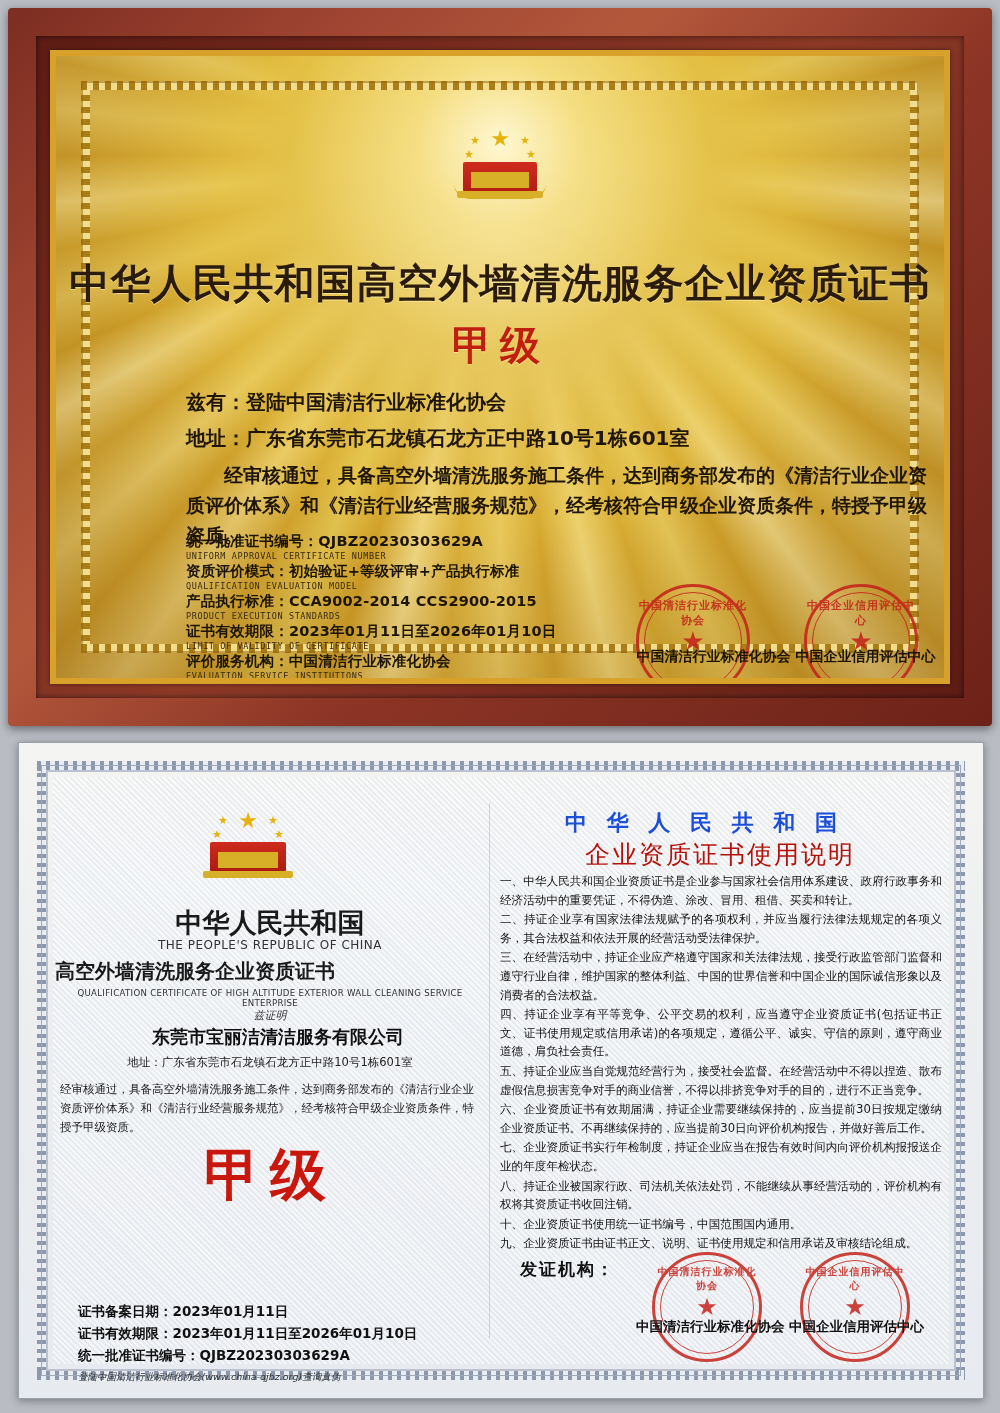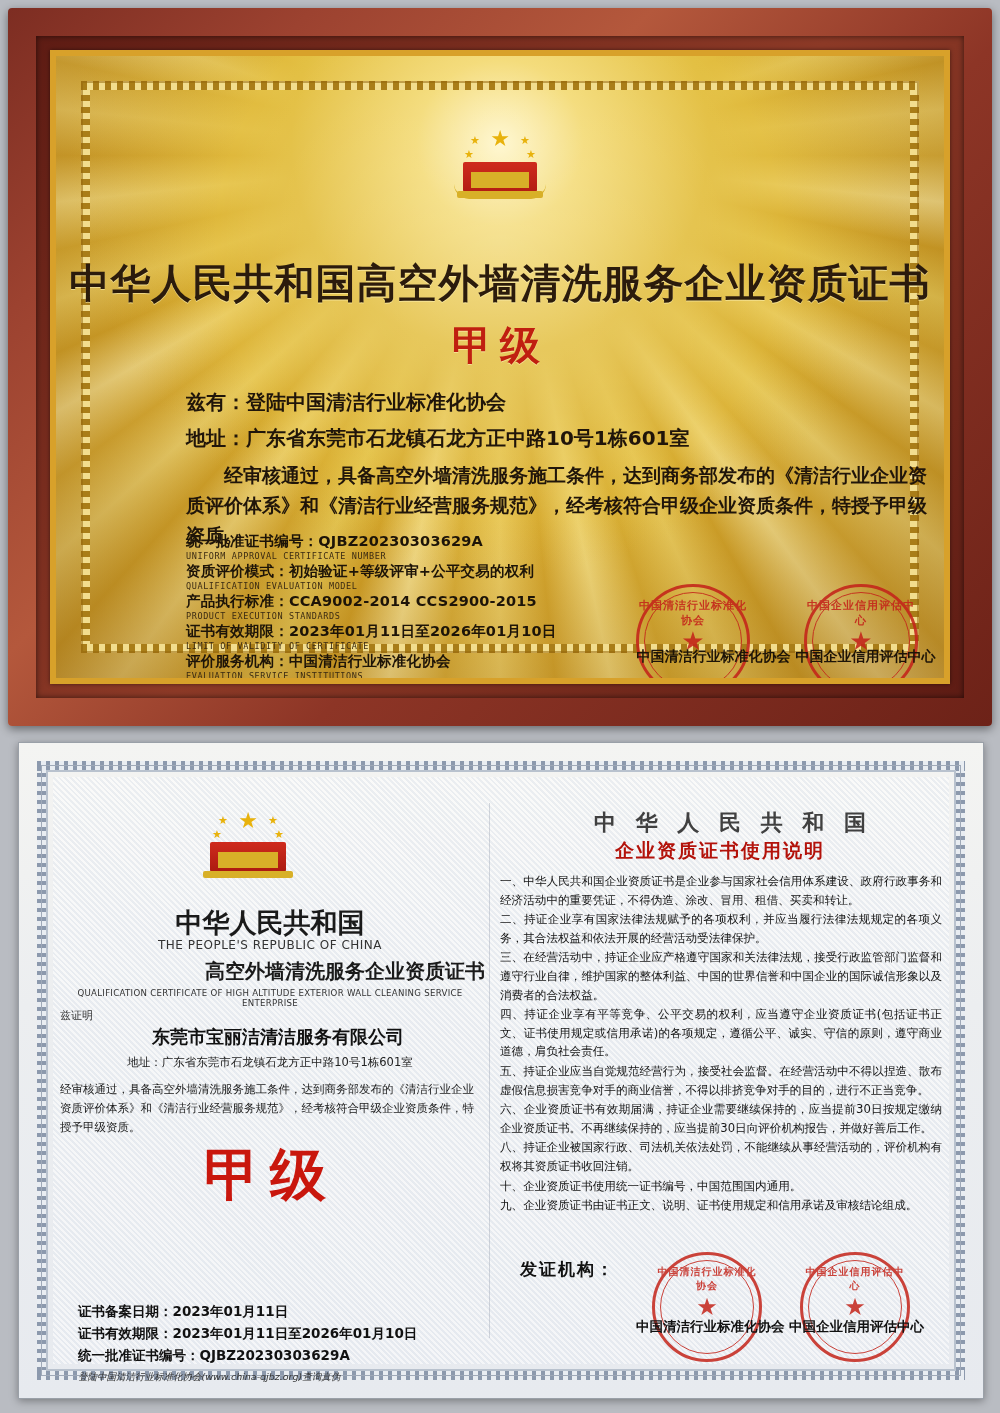--- a/index.html
+++ b/index.html
@@ -106,35 +106,35 @@
   .b-emblem .gate{position:absolute;left:50%;top:42px;transform:translateX(-50%);width:76px;height:30px;
     background:linear-gradient(#cf2b1d,#ab1a10);border-radius:2px;}
   .b-emblem .gate:before{content:"";position:absolute;left:8px;top:10px;width:60px;height:16px;background:#d8b028;}
   .b-emblem .gate:after{content:"";position:absolute;left:-7px;bottom:-6px;width:90px;height:7px;background:#d8b028;border-radius:2px;}
   .b-emblem .star-big{position:absolute;left:50%;top:8px;transform:translateX(-50%);color:#e8b20c;font-size:22px;}
   .b-emblem .sm{position:absolute;color:#e8b20c;font-size:11px;}
 
   .b-cn1{position:absolute;left:60px;top:905px;width:420px;text-align:center;font-size:27px;font-weight:bold;
     color:#1a1a1a;font-family:"DejaVu Serif","Liberation Serif",serif;}
   .b-en1{position:absolute;left:60px;top:938px;width:420px;text-align:center;font-size:12px;letter-spacing:.5px;color:#333;}
-  .b-cn2{position:absolute;left:55px;top:958px;width:430px;text-align:right;font-size:20px;font-weight:bold;color:#1a1a1a;
+  .b-cn2{position:absolute;left:55px;top:958px;width:430px;text-align:left;font-size:20px;font-weight:bold;color:#1a1a1a;
     font-family:"DejaVu Serif","Liberation Serif",serif;}
   .b-en2{position:absolute;left:50px;top:988px;width:440px;text-align:center;font-size:8.6px;letter-spacing:.3px;color:#333;}
-  .b-zs{position:absolute;left:60px;top:1008px;width:420px;font-size:11px;color:#333;}
+  .b-zs{position:absolute;left:60px;top:1008px;width:420px;text-align:center;font-size:11px;color:#333;font-style:italic;}
   .b-co{position:absolute;left:58px;top:1025px;width:440px;text-align:center;font-size:18px;font-weight:bold;color:#111;}
   .b-addr{position:absolute;left:50px;top:1055px;width:440px;text-align:center;font-size:11.5px;color:#222;}
   .b-body{position:absolute;left:60px;top:1080px;width:420px;font-size:11.5px;line-height:19px;color:#1b1b1b;text-indent:0;}
   .b-grade{position:absolute;left:60px;top:1138px;width:420px;text-align:center;font-size:56px;font-weight:bold;color:#c9170d;
     font-family:"DejaVu Serif","Liberation Serif",serif;letter-spacing:10px;}
   .b-meta{position:absolute;left:78px;top:1300px;width:400px;color:#111;font-size:13.5px;line-height:22px;font-weight:bold;}
   .b-meta .small{font-size:9.5px;font-weight:normal;color:#333;font-style:italic;}
 
-  .r-title1{position:absolute;left:513px;top:808px;width:440px;text-align:center;font-size:22px;font-weight:bold;color:#404040;
+  .r-title1{position:absolute;left:484px;top:808px;width:440px;text-align:center;font-size:22px;font-weight:bold;color:#1d4ed8;
     font-family:"DejaVu Serif","Liberation Serif",serif;letter-spacing:6px;}
-  .r-title2{position:absolute;left:500px;top:838px;width:440px;text-align:center;font-size:19px;font-weight:bold;color:#b3120a;
+  .r-title2{position:absolute;left:500px;top:838px;width:440px;text-align:center;font-size:25px;font-weight:normal;color:#b3120a;
     font-family:"DejaVu Serif","Liberation Serif",serif;letter-spacing:2px;}
   .r-list{position:absolute;left:500px;top:872px;width:442px;color:#141414;font-size:11.6px;line-height:18.6px;}
   .r-list p{margin:0 0 1px 0;text-align:justify;}
   .r-issuer{position:absolute;left:520px;top:1258px;font-size:17px;font-weight:bold;color:#111;letter-spacing:2px;}
   .b-seal{position:absolute;width:104px;height:104px;border:3px solid #c4241a;border-radius:50%;opacity:.85;}
   .b-seal .ring{position:absolute;inset:5px;border:1px solid #c4241a;border-radius:50%;}
   .b-seal .st{position:absolute;left:50%;top:50%;transform:translate(-50%,-50%);font-size:24px;color:#c4241a;}
   .b-seal .arc{position:absolute;left:0;right:0;top:10px;text-align:center;font-size:10px;font-weight:bold;color:#c4241a;letter-spacing:1px;}
   .b-seal1{left:652px;top:1252px;}
   .b-seal2{left:800px;top:1252px;}
@@ -168,21 +168,21 @@
       <div class="t-line t-co">兹有：登陆中国清洁行业标准化协会</div>
       <div class="t-line t-addr">地址：广东省东莞市石龙镇石龙方正中路10号1栋601室</div>
       <div class="t-body">经审核通过，具备高空外墙清洗服务施工条件，达到商务部发布的《清洁行业企业资质评价体系》和《清洁行业经营服务规范》，经考核符合甲级企业资质条件，特授予甲级资质。</div>
 
       <div class="meta">
         <div class="row">
             <div class="cn">统一批准证书编号：QJBZ20230303629A</div>
             <div class="en">UNIFORM APPROVAL CERTIFICATE NUMBER</div>
           </div>
         <div class="row">
-            <div class="cn">资质评价模式：初始验证+等级评审+公平交易的权利</div>
+            <div class="cn">资质评价模式：初始验证+等级评审+产品执行标准</div>
             <div class="en">QUALIFICATION EVALUATION MODEL</div>
           </div>
         <div class="row">
             <div class="cn">产品执行标准：CCA9002-2014 CCS2900-2015</div>
             <div class="en">PRODUCT EXECUTION STANDARDS</div>
           </div>
         <div class="row">
             <div class="cn">证书有效期限：2023年01月11日至2026年01月10日</div>
             <div class="en">LIMIT OF VALIDITY OF CERTIFICATE</div>
           </div>
@@ -243,20 +243,21 @@
 
   <div class="r-title1">中 华 人 民 共 和 国</div>
   <div class="r-title2">企业资质证书使用说明</div>
   <div class="r-list">
     <p>一、中华人民共和国企业资质证书是企业参与国家社会信用体系建设、政府行政事务和经济活动中的重要凭证，不得伪造、涂改、冒用、租借、买卖和转让。</p>
     <p>二、持证企业享有国家法律法规赋予的各项权利，并应当履行法律法规规定的各项义务，其合法权益和依法开展的经营活动受法律保护。</p>
     <p>三、在经营活动中，持证企业应产格遵守国家和关法律法规，接受行政监管部门监督和遵守行业自律，维护国家的整体利益、中国的世界信誉和中国企业的国际诚信形象以及消费者的合法权益。</p>
     <p>四、持证企业享有平等竞争、公平交易的权利，应当遵守企业资质证书(包括证书正文、证书使用规定或信用承诺)的各项规定，遵循公平、诚实、守信的原则，遵守商业道德，肩负社会责任。</p>
     <p>五、持证企业应当自觉规范经营行为，接受社会监督。在经营活动中不得以捏造、散布虚假信息损害竞争对手的商业信誉，不得以排挤竞争对手的目的，进行不正当竞争。</p>
     <p>六、企业资质证书有效期届满，持证企业需要继续保持的，应当提前30日按规定缴纳企业资质证书。不再继续保持的，应当提前30日向评价机构报告，并做好善后工作。</p>
+    <p>七、企业资质证书实行年检制度，持证企业应当在报告有效时间内向评价机构报报送企业的年度年检状态。</p>
     <p>八、持证企业被国家行政、司法机关依法处罚，不能继续从事经营活动的，评价机构有权将其资质证书收回注销。</p>
     <p>十、企业资质证书使用统一证书编号，中国范围国内通用。</p>
     <p>九、企业资质证书由证书正文、说明、证书使用规定和信用承诺及审核结论组成。</p>
   </div>
 
   <div class="r-issuer">发证机构：</div>
   <div class="b-seal b-seal1">
     <div class="ring"></div>
     <div class="arc">中国清洁行业标准化协会</div>
     <div class="st">★</div>

